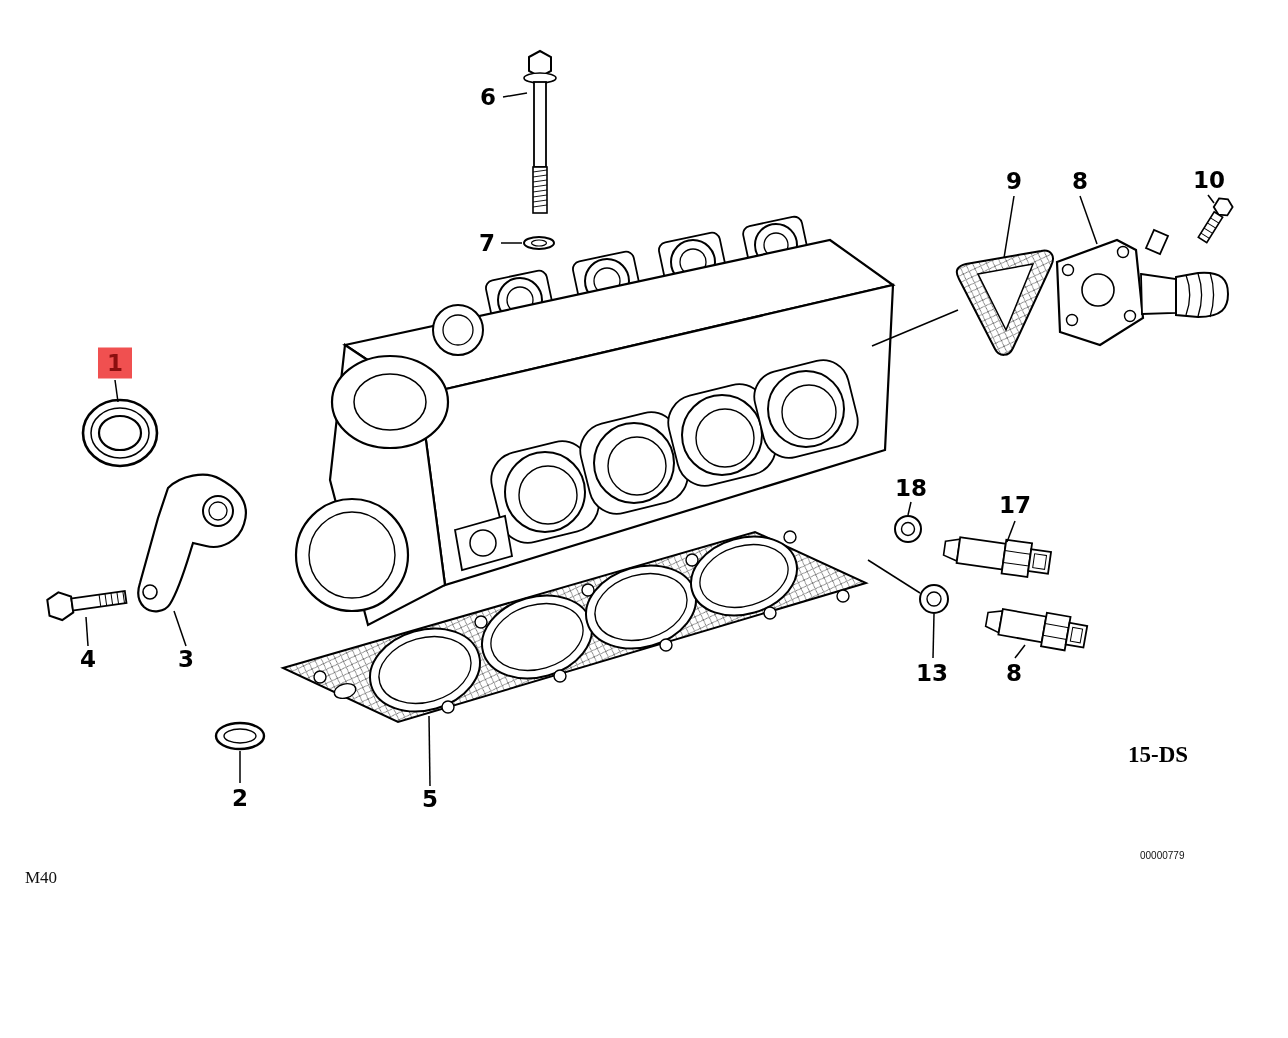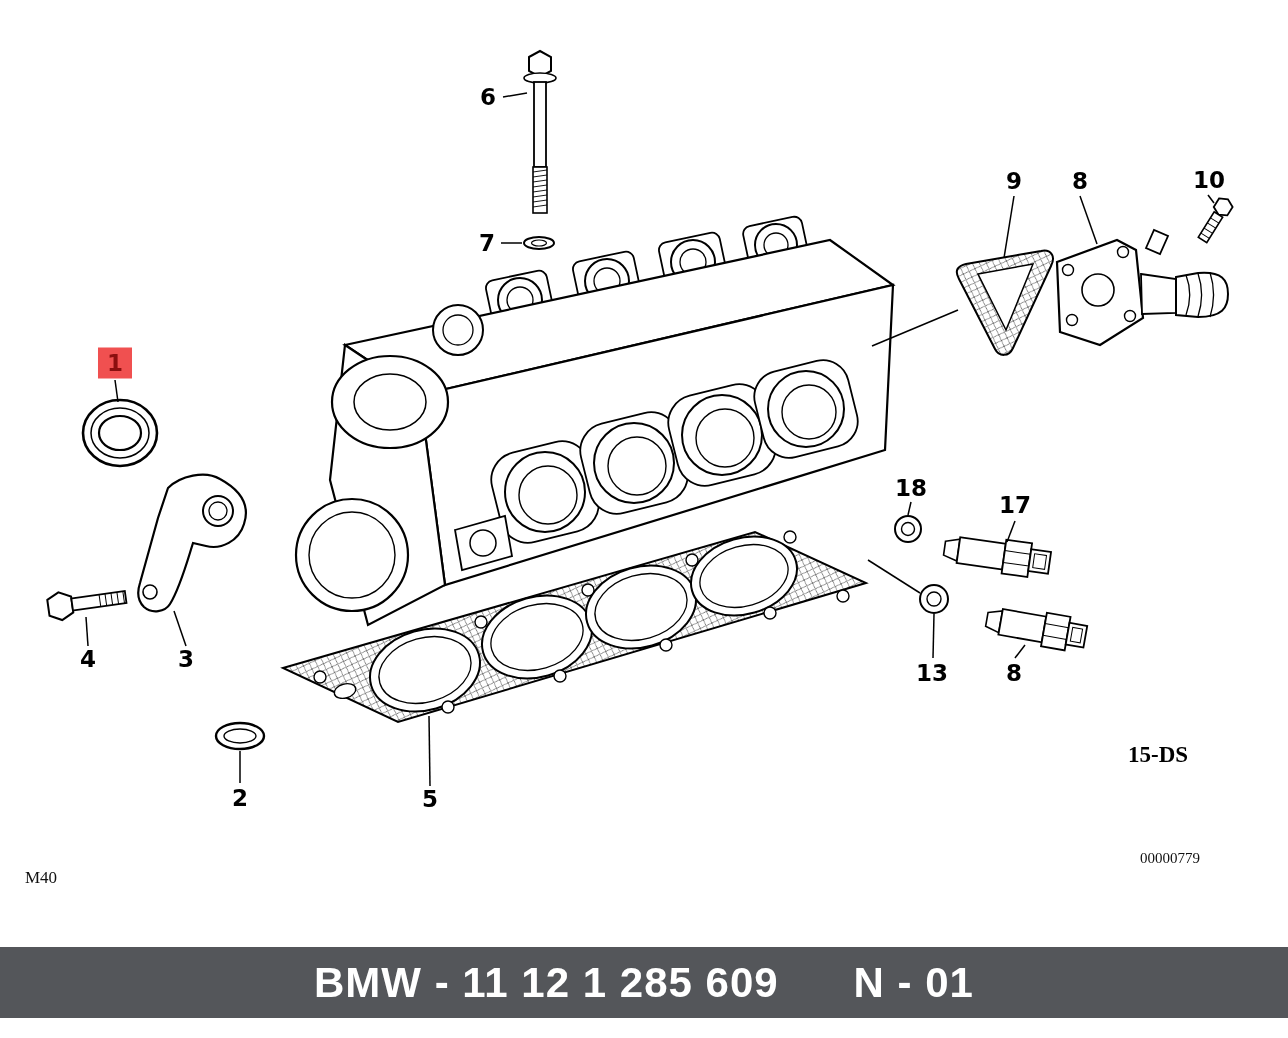--- a/index.html
+++ b/index.html
@@ -33,22 +33,22 @@
     position: absolute;
     left: 1128px; top: 742px;
     font-family: Liberation Serif, serif;
     font-weight: bold;
     font-size: 23px;
     color: #000;
   }
   .image-number {
     position: absolute;
     left: 1140px; top: 850px;
-    font-family: Liberation Serif, serif;
-    font-size: 15px;
+    font-family: Liberation Sans, sans-serif;
+    font-size: 10px;
     color: #111;
   }
   .engine-code {
     position: absolute;
     left: 25px; top: 868px;
     font-family: Liberation Serif, serif;
     font-size: 17px;
     color: #111;
   }
   .footer-bar {
@@ -292,18 +292,14 @@
   <div class="part-label" style="left:1209px; top:180px">10</div>
   <div class="part-label" style="left:1015px; top:505px">17</div>
   <div class="part-label" style="left:911px;  top:488px">18</div>
   <div class="part-label" style="left:1014px; top:673px">8</div>
   <div class="part-label" style="left:932px;  top:673px">13</div>
 
   <div class="sheet-code">15-DS</div>
   <div class="image-number">00000779</div>
   <div class="engine-code">M40</div>
 
-  <div class="footer-bar">
-    <span>BMW - 11 12 1 285 609</span>
-    <span>N - 01</span>
-  </div>
 
 </div>
 
 </body></html>

